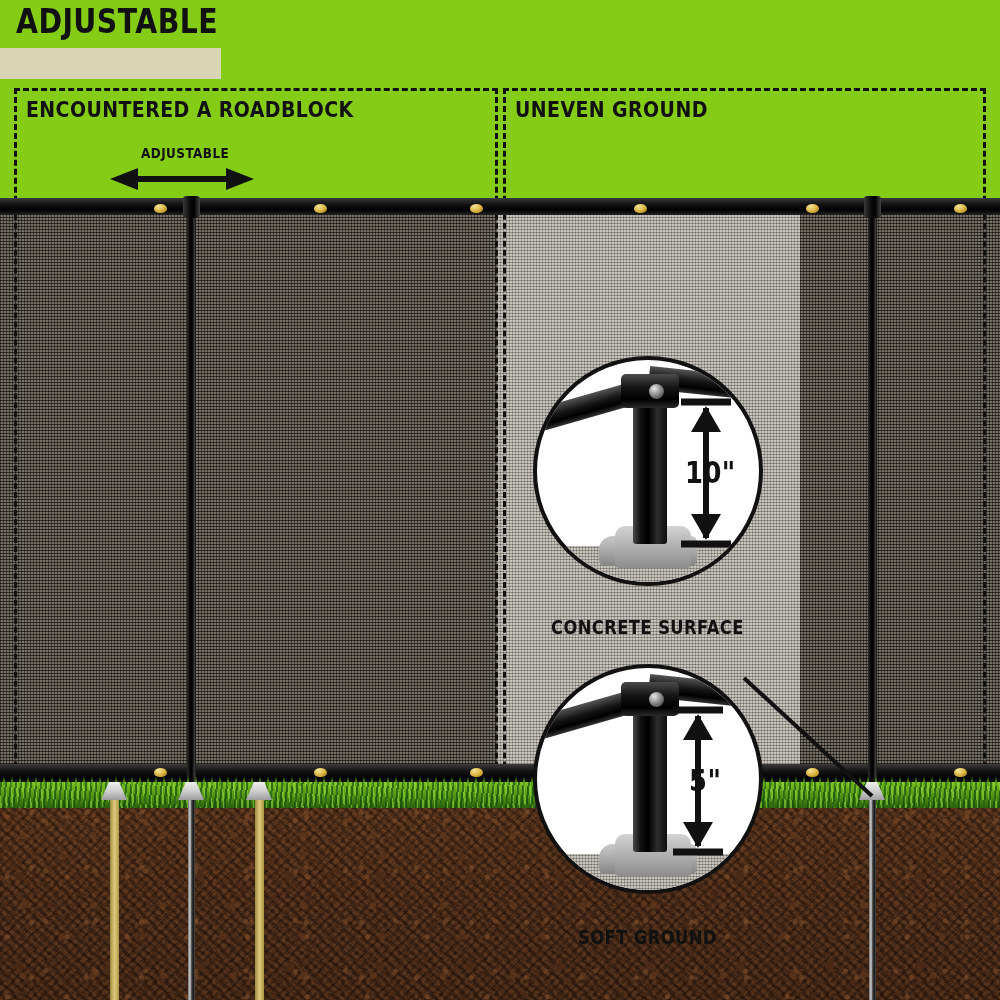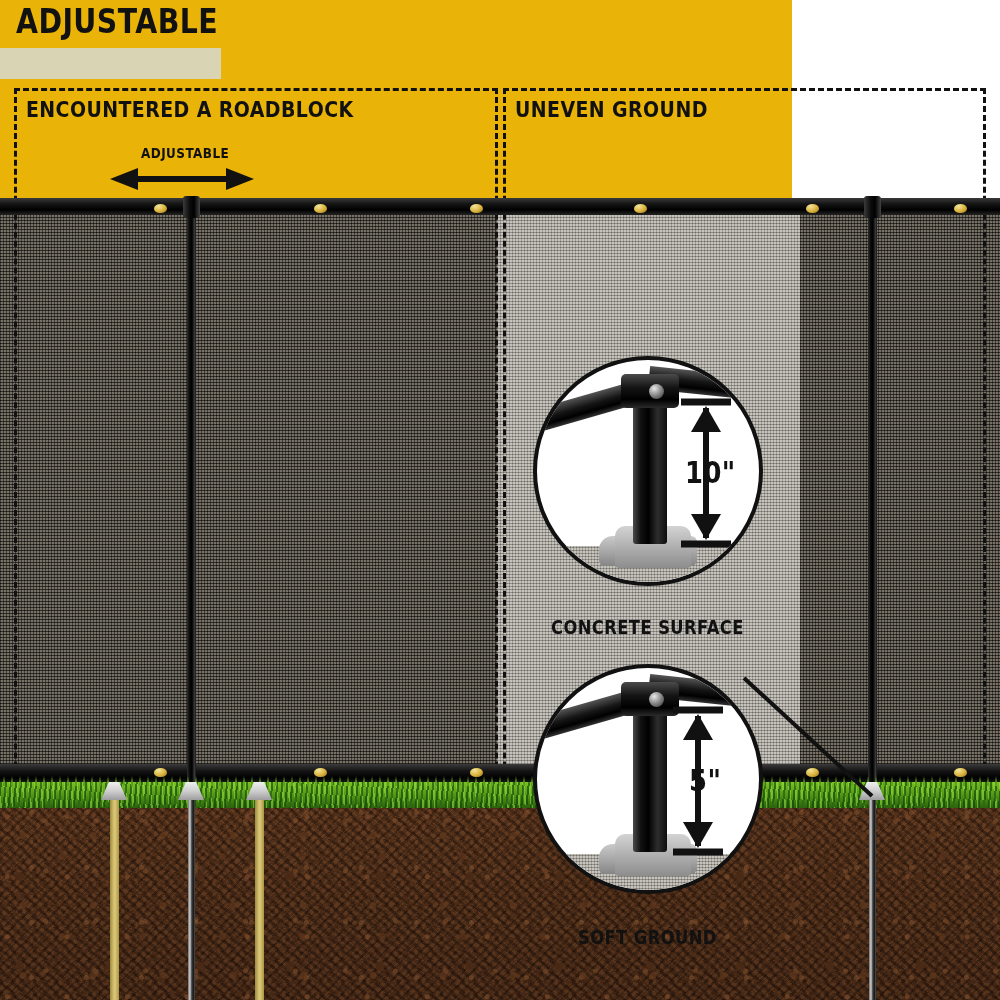--- a/index.html
+++ b/index.html
@@ -1,19 +1,19 @@
 <!DOCTYPE html>
 <html><head>
 <meta charset="utf-8">
 <style>
   * { margin:0; padding:0; box-sizing:border-box; }
   html,body { width:1000px; height:1000px; background:#ffffff;
               font-family:"Liberation Sans", sans-serif; overflow:hidden; }
 
-  #stage { position:relative; width:792px; height:1000px; background:#eab308; }
+  #stage { position:relative; width:1000px; height:1000px; background:#84cc16; }
 
   
   .disp {
     font-family:"DejaVu Sans", sans-serif;
     font-weight:700;
     letter-spacing:0.5px;
     transform:scaleX(0.86);
     transform-origin:left center;
     color:#111111;
     white-space:nowrap;

